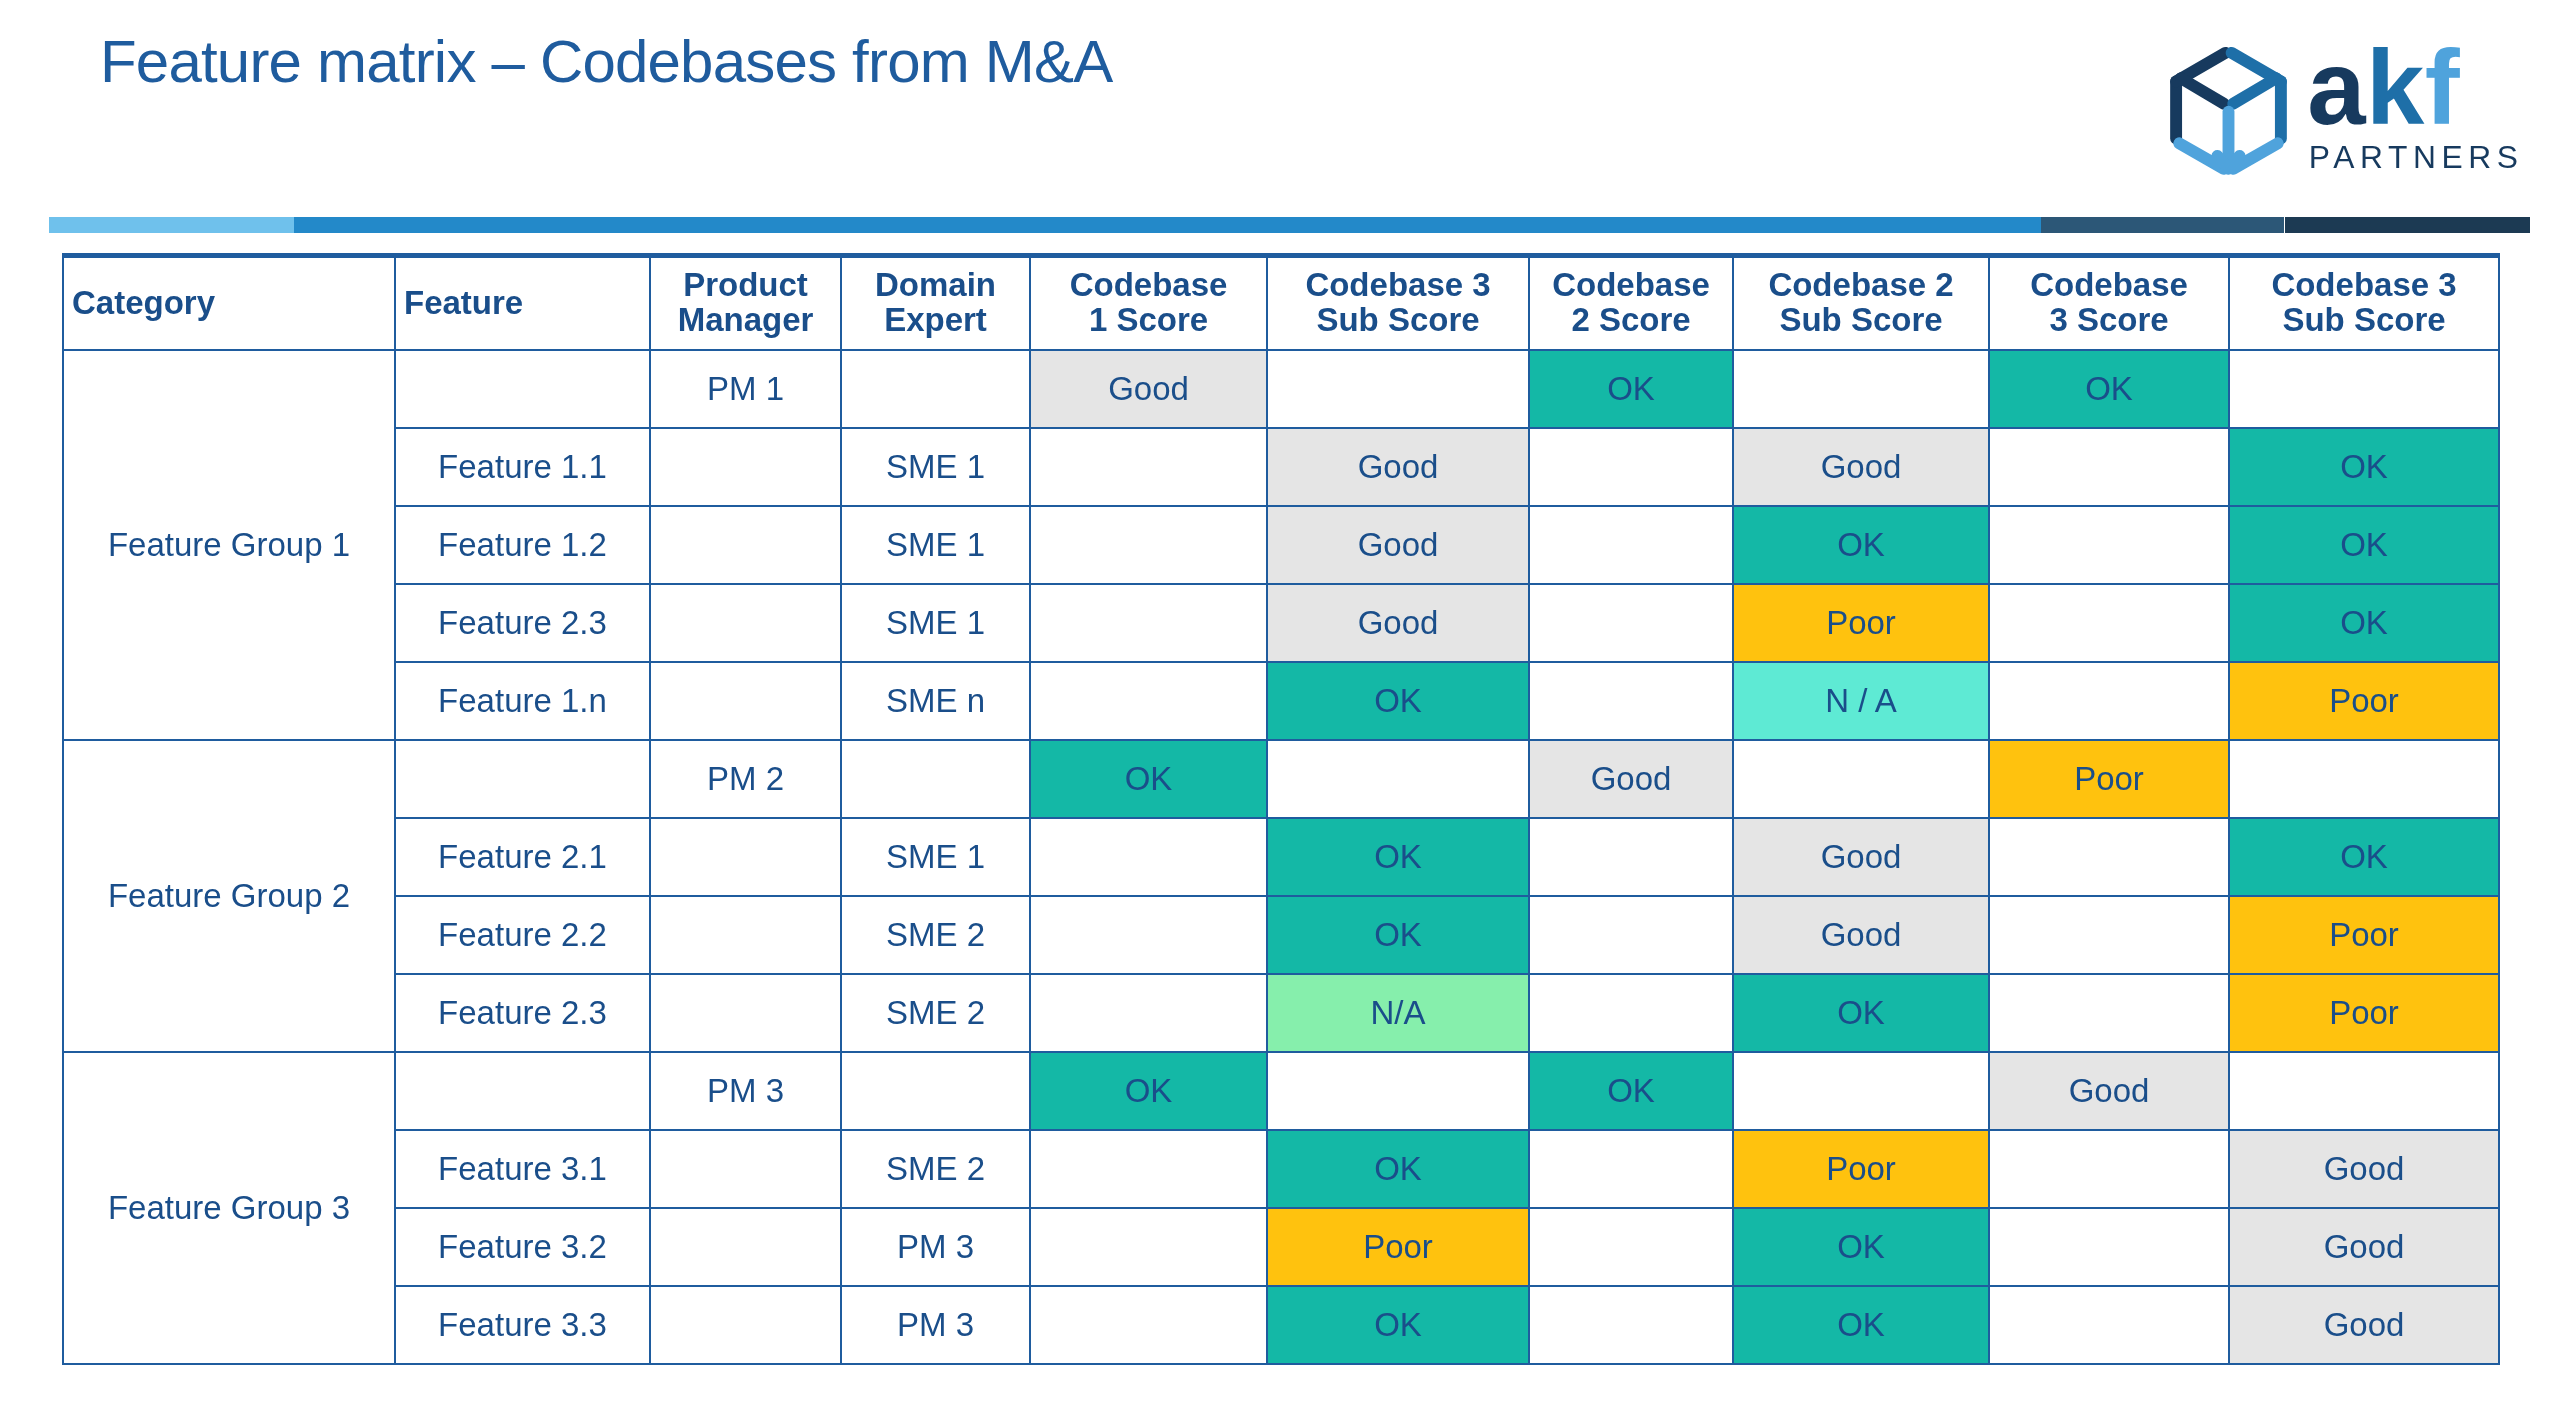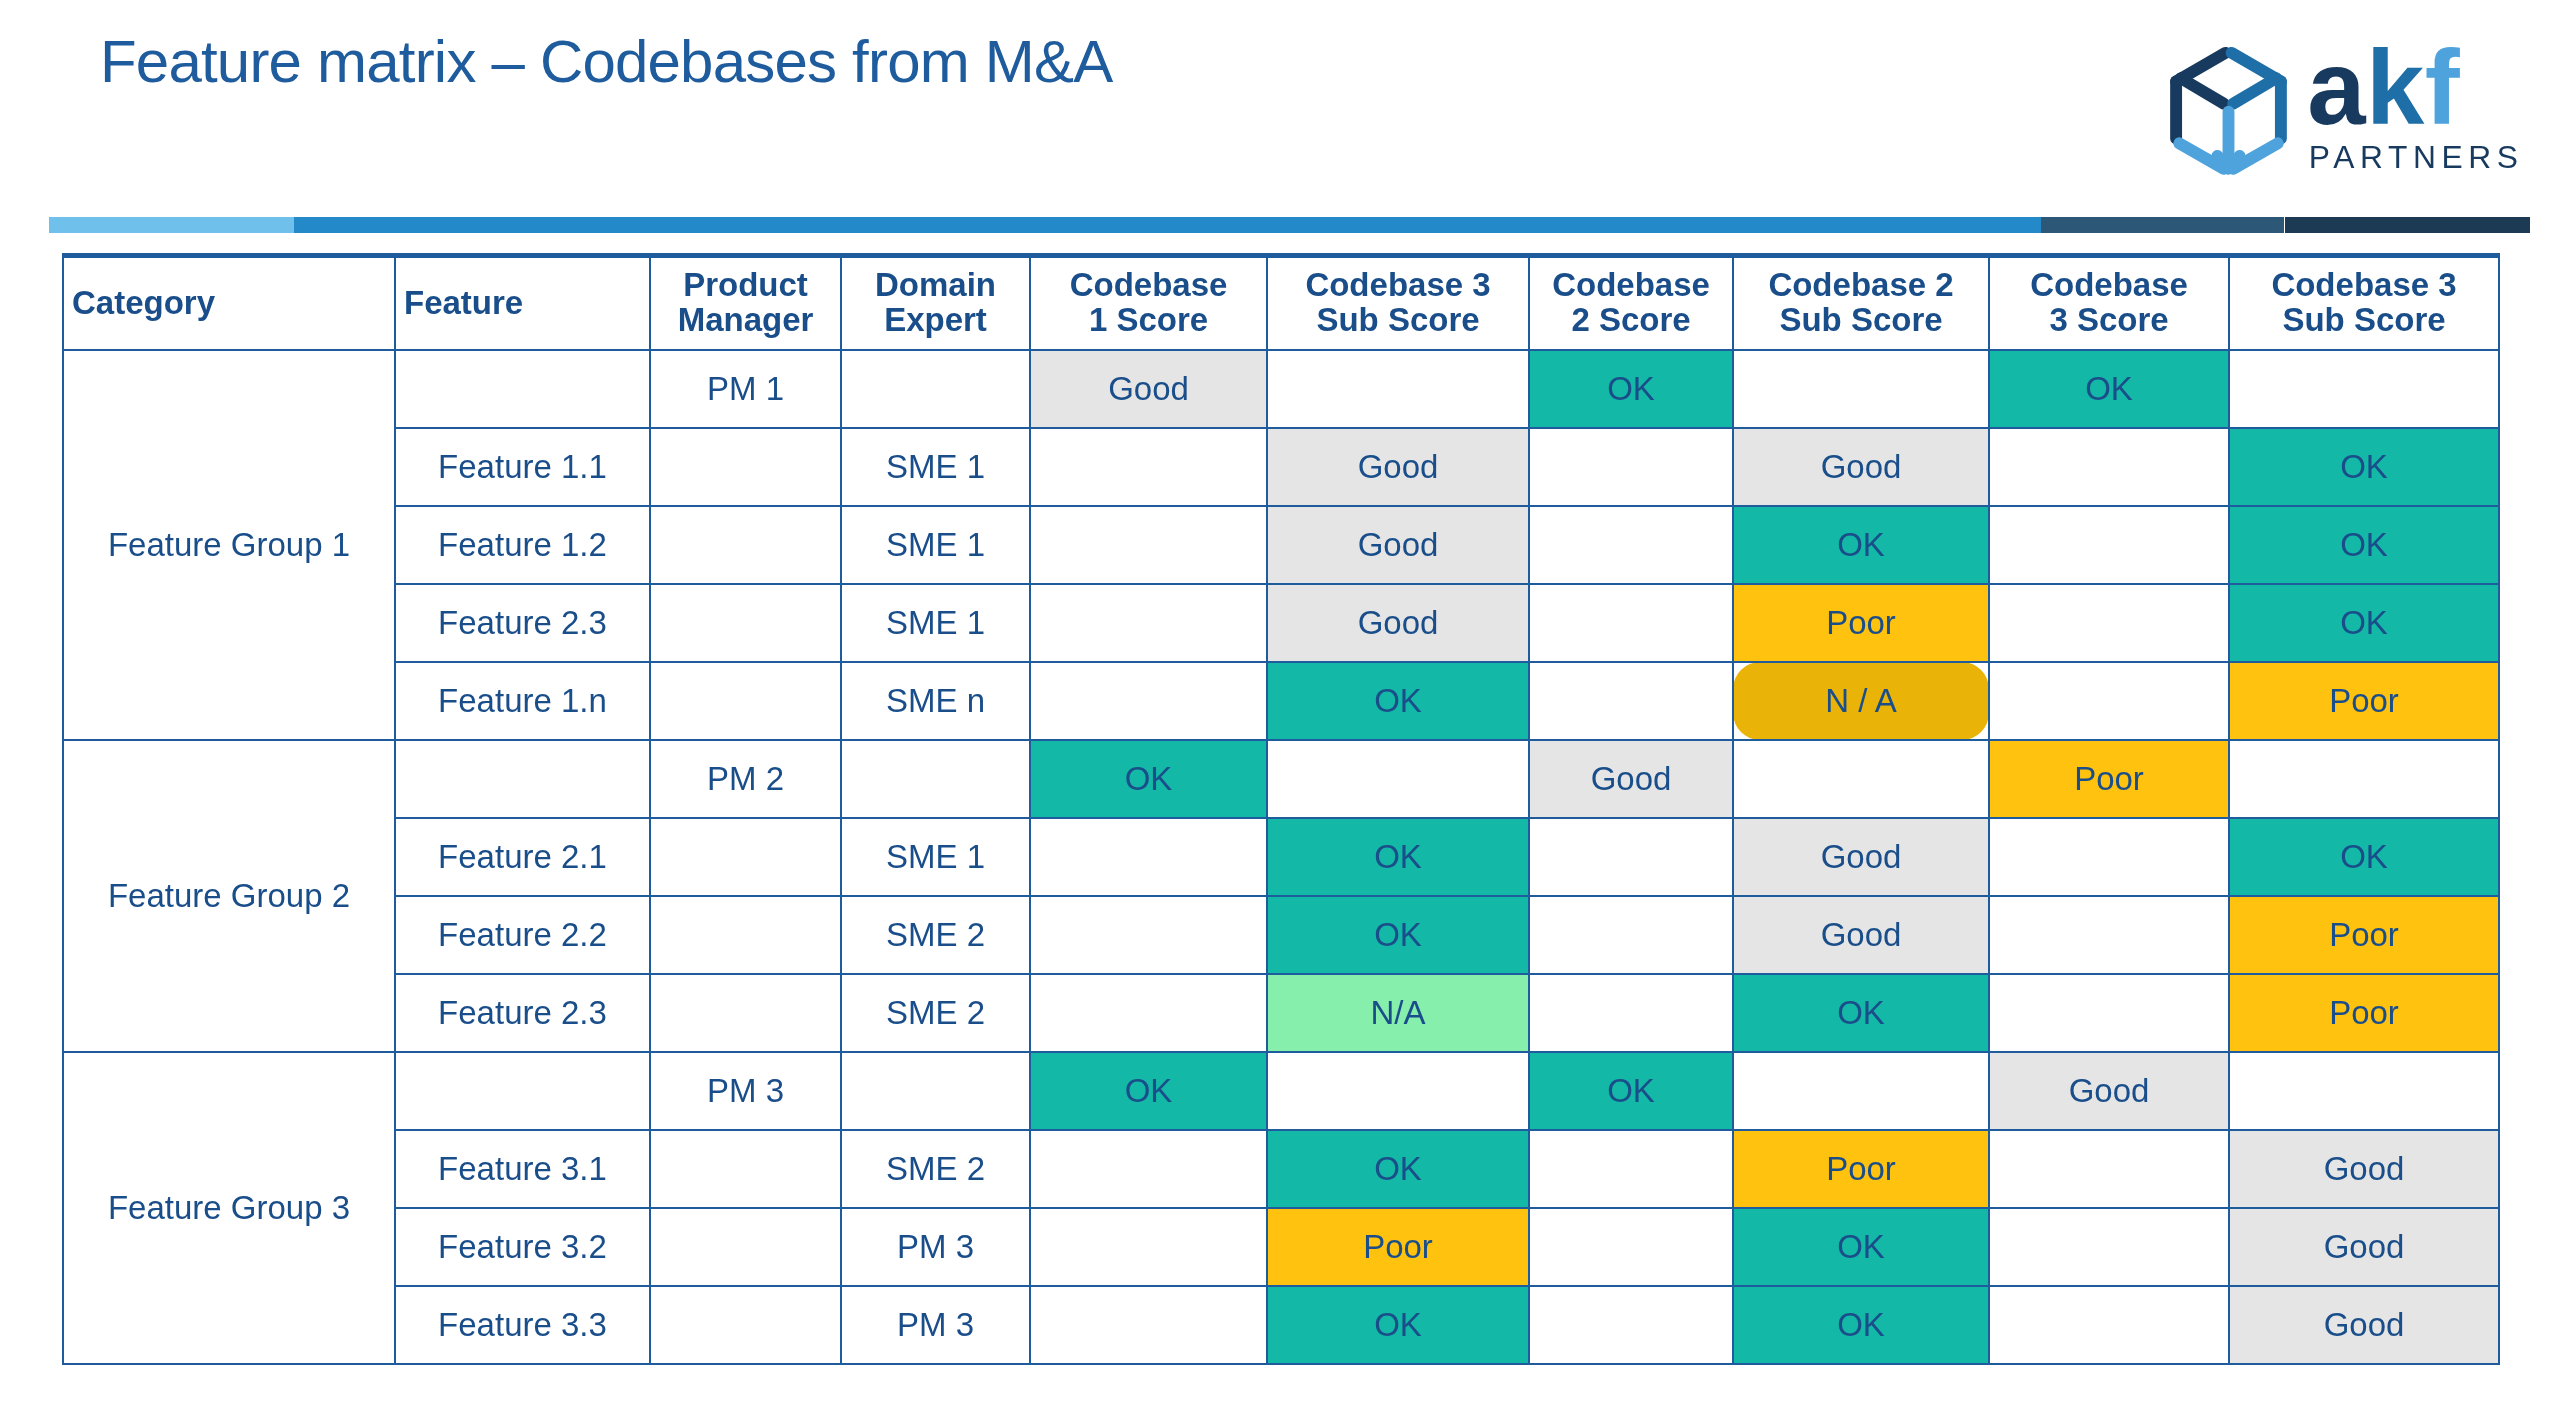--- a/index.html
+++ b/index.html
@@ -76,21 +76,21 @@
   td.blank{background:#ffffff;}
 
   
   td.cell-feat{text-align:center;}
   td.cell-de{text-align:center;}
 
   
   .sc-good{background:#e5e5e5;color:#ffffff;}
   .sc-ok{background:#14b8a6;color:#1A4E8A;}
   .sc-poor{background:#FFC20E;color:#1A4E8A;}
-  .sc-na-grey{background:#eab308;color:#1A4E8A;border-radius:27px;}
+  .sc-na-grey{background:#5eead4;color:#1A4E8A;}
   .sc-na{background:#86efac;color:#1A4E8A;}
   .sc-none{background:#ffffff;}
   tr.group-row td.g-first{border-right:none;}
 </style>
 </head>
 <body>
 
 <div id="slide-title">Feature matrix – Codebases from M&amp;A</div>
 
 <div id="logo">

